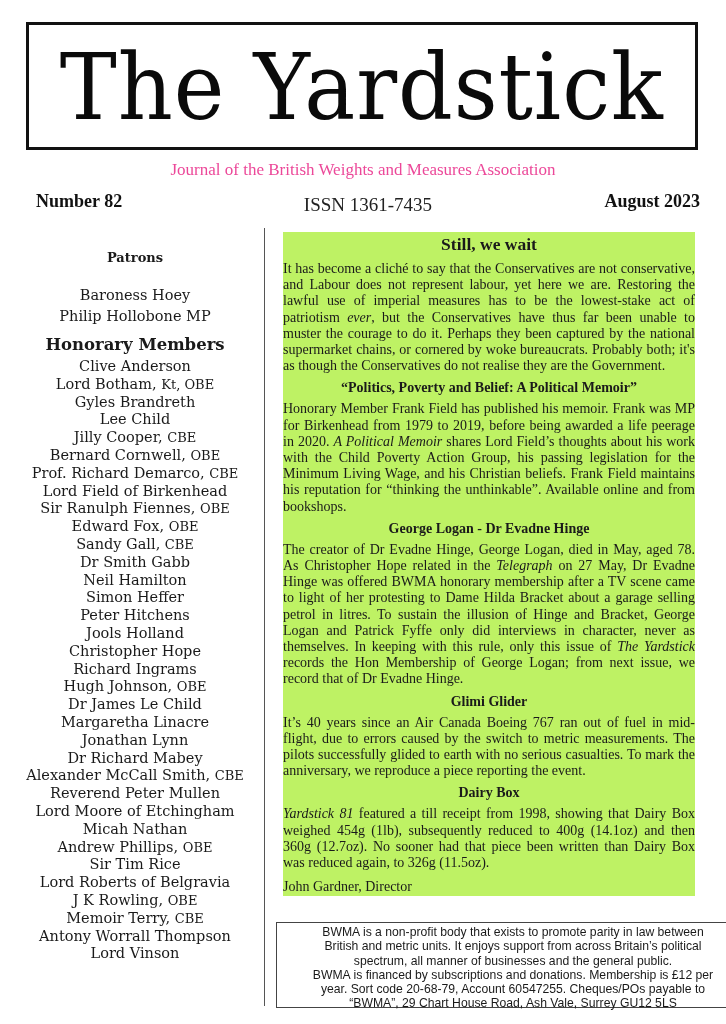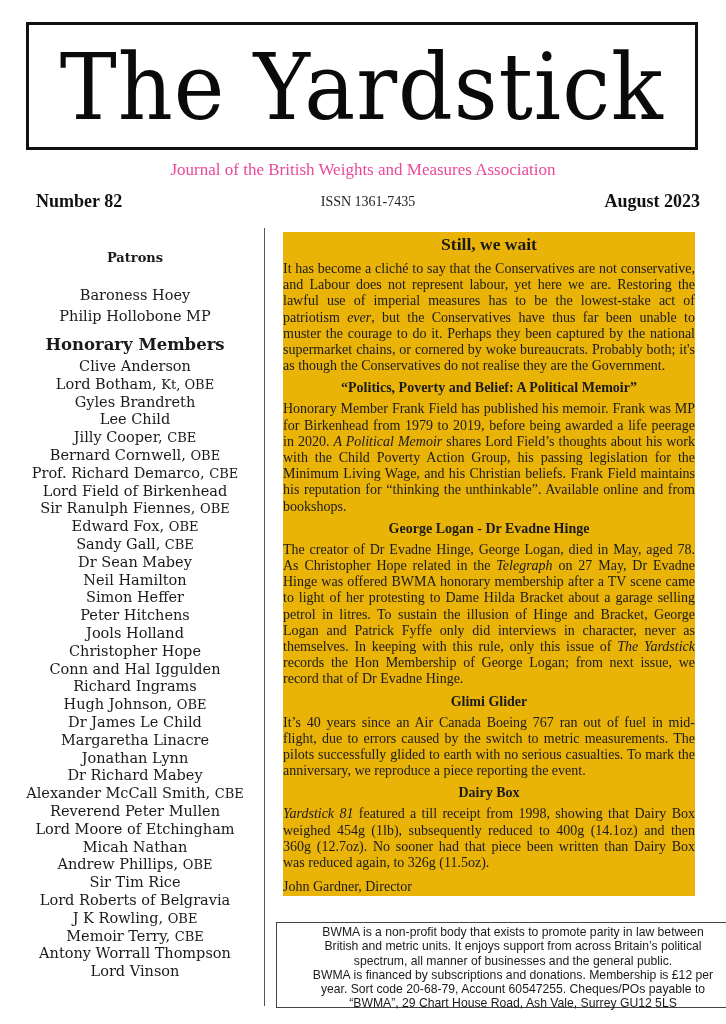--- a/index.html
+++ b/index.html
@@ -17,40 +17,40 @@
   }
   .subtitle {
     position: absolute; left: 0; top: 160px; width: 726px; text-align: center;
     font-family: "Liberation Serif", serif; font-size: 17px; color: #ec4899;
   }
   .issue-line {
     position: absolute; left: 36px; right: 26px; top: 191px; height: 24px;
     font-family: "Liberation Serif", serif;
   }
   .issue-number { position: absolute; left: 0; top: 0; font-weight: bold; font-size: 18px; }
-  .issn { position: absolute; left: 0; right: 0; top: 3px; text-align: center; font-size: 14px; color: #222; }
+  .issn { position: absolute; left: 0; right: 0; top: 3px; text-align: center; font-size: 19px; color: #222; }
   .issue-date { position: absolute; right: 0; top: 0; font-weight: bold; font-size: 18px; }
 
   .divider-vertical {
     position: absolute; left: 264px; top: 228px; width: 1px; height: 778px; background: #555;
   }
 
   .left-col {
     position: absolute; left: 10px; top: 250px; width: 250px; text-align: center;
     font-family: "DejaVu Serif", "Liberation Serif", serif; color: #1a1a1a;
   }
   .left-col h3 { font-size: 13px; font-weight: bold; margin: 0 0 20px 0; }
   .left-col .patron { font-size: 14.5px; line-height: 21px; }
   .left-col h3.hon { font-size: 16.5px; margin: 8px 0 4px 0; }
   .left-col .member { font-size: 14.5px; line-height: 17.8px; white-space: nowrap; }
   .left-col .member .hon-suffix { font-size: 13px; }
 
   .right-col {
     position: absolute; left: 283px; top: 232px; width: 412px;
-    font-family: "Liberation Serif", serif; color: #1a1a1a; background: #eab308;
+    font-family: "Liberation Serif", serif; color: #1a1a1a; background: #bef264;
   }
   .right-col h2 { font-size: 17.5px; font-weight: bold; text-align: center; margin: 2px 0 6px 0; }
   .right-col h4 { font-size: 14px; font-weight: bold; text-align: center; margin: 6px 0 5px 0; }
   .right-col p { font-size: 14px; line-height: 16.2px; text-align: justify; margin: 0; hyphens: manual; }
   .right-col p i { font-style: italic; }
   .signature { font-size: 13.5px; text-align: right; margin-top: 8px !important; padding-right: 8px; }
 
   .info-box {
     position: absolute; left: 276px; top: 922px; width: 474px; height: 86px;
     border: 1px solid #444; box-sizing: border-box; text-align: center;
@@ -85,27 +85,26 @@
       <div class="member"><span>Lord Botham, </span><span class="hon-suffix">Kt, OBE</span></div>
       <div class="member"><span>Gyles Brandreth</span><span class="hon-suffix"></span></div>
       <div class="member"><span>Lee Child</span><span class="hon-suffix"></span></div>
       <div class="member"><span>Jilly Cooper, </span><span class="hon-suffix">CBE</span></div>
       <div class="member"><span>Bernard Cornwell, </span><span class="hon-suffix">OBE</span></div>
       <div class="member"><span>Prof. Richard Demarco, </span><span class="hon-suffix">CBE</span></div>
       <div class="member"><span>Lord Field of Birkenhead</span><span class="hon-suffix"></span></div>
       <div class="member"><span>Sir Ranulph Fiennes, </span><span class="hon-suffix">OBE</span></div>
       <div class="member"><span>Edward Fox, </span><span class="hon-suffix">OBE</span></div>
       <div class="member"><span>Sandy Gall, </span><span class="hon-suffix">CBE</span></div>
-      <div class="member"><span>Dr Sean Mabey</span><span class="hon-suffix"></span></div>
+      <div class="member"><span>Dr Smith Gabb</span><span class="hon-suffix"></span></div>
       <div class="member"><span>Neil Hamilton</span><span class="hon-suffix"></span></div>
       <div class="member"><span>Simon Heffer</span><span class="hon-suffix"></span></div>
       <div class="member"><span>Peter Hitchens</span><span class="hon-suffix"></span></div>
       <div class="member"><span>Jools Holland</span><span class="hon-suffix"></span></div>
       <div class="member"><span>Christopher Hope</span><span class="hon-suffix"></span></div>
-      <div class="member"><span>Conn and Hal Iggulden</span><span class="hon-suffix"></span></div>
       <div class="member"><span>Richard Ingrams</span><span class="hon-suffix"></span></div>
       <div class="member"><span>Hugh Johnson, </span><span class="hon-suffix">OBE</span></div>
       <div class="member"><span>Dr James Le Child</span><span class="hon-suffix"></span></div>
       <div class="member"><span>Margaretha Linacre</span><span class="hon-suffix"></span></div>
       <div class="member"><span>Jonathan Lynn</span><span class="hon-suffix"></span></div>
       <div class="member"><span>Dr Richard Mabey</span><span class="hon-suffix"></span></div>
       <div class="member"><span>Alexander McCall Smith, </span><span class="hon-suffix">CBE</span></div>
       <div class="member"><span>Reverend Peter Mullen</span><span class="hon-suffix"></span></div>
       <div class="member"><span>Lord Moore of Etchingham</span><span class="hon-suffix"></span></div>
       <div class="member"><span>Micah Nathan</span><span class="hon-suffix"></span></div>

